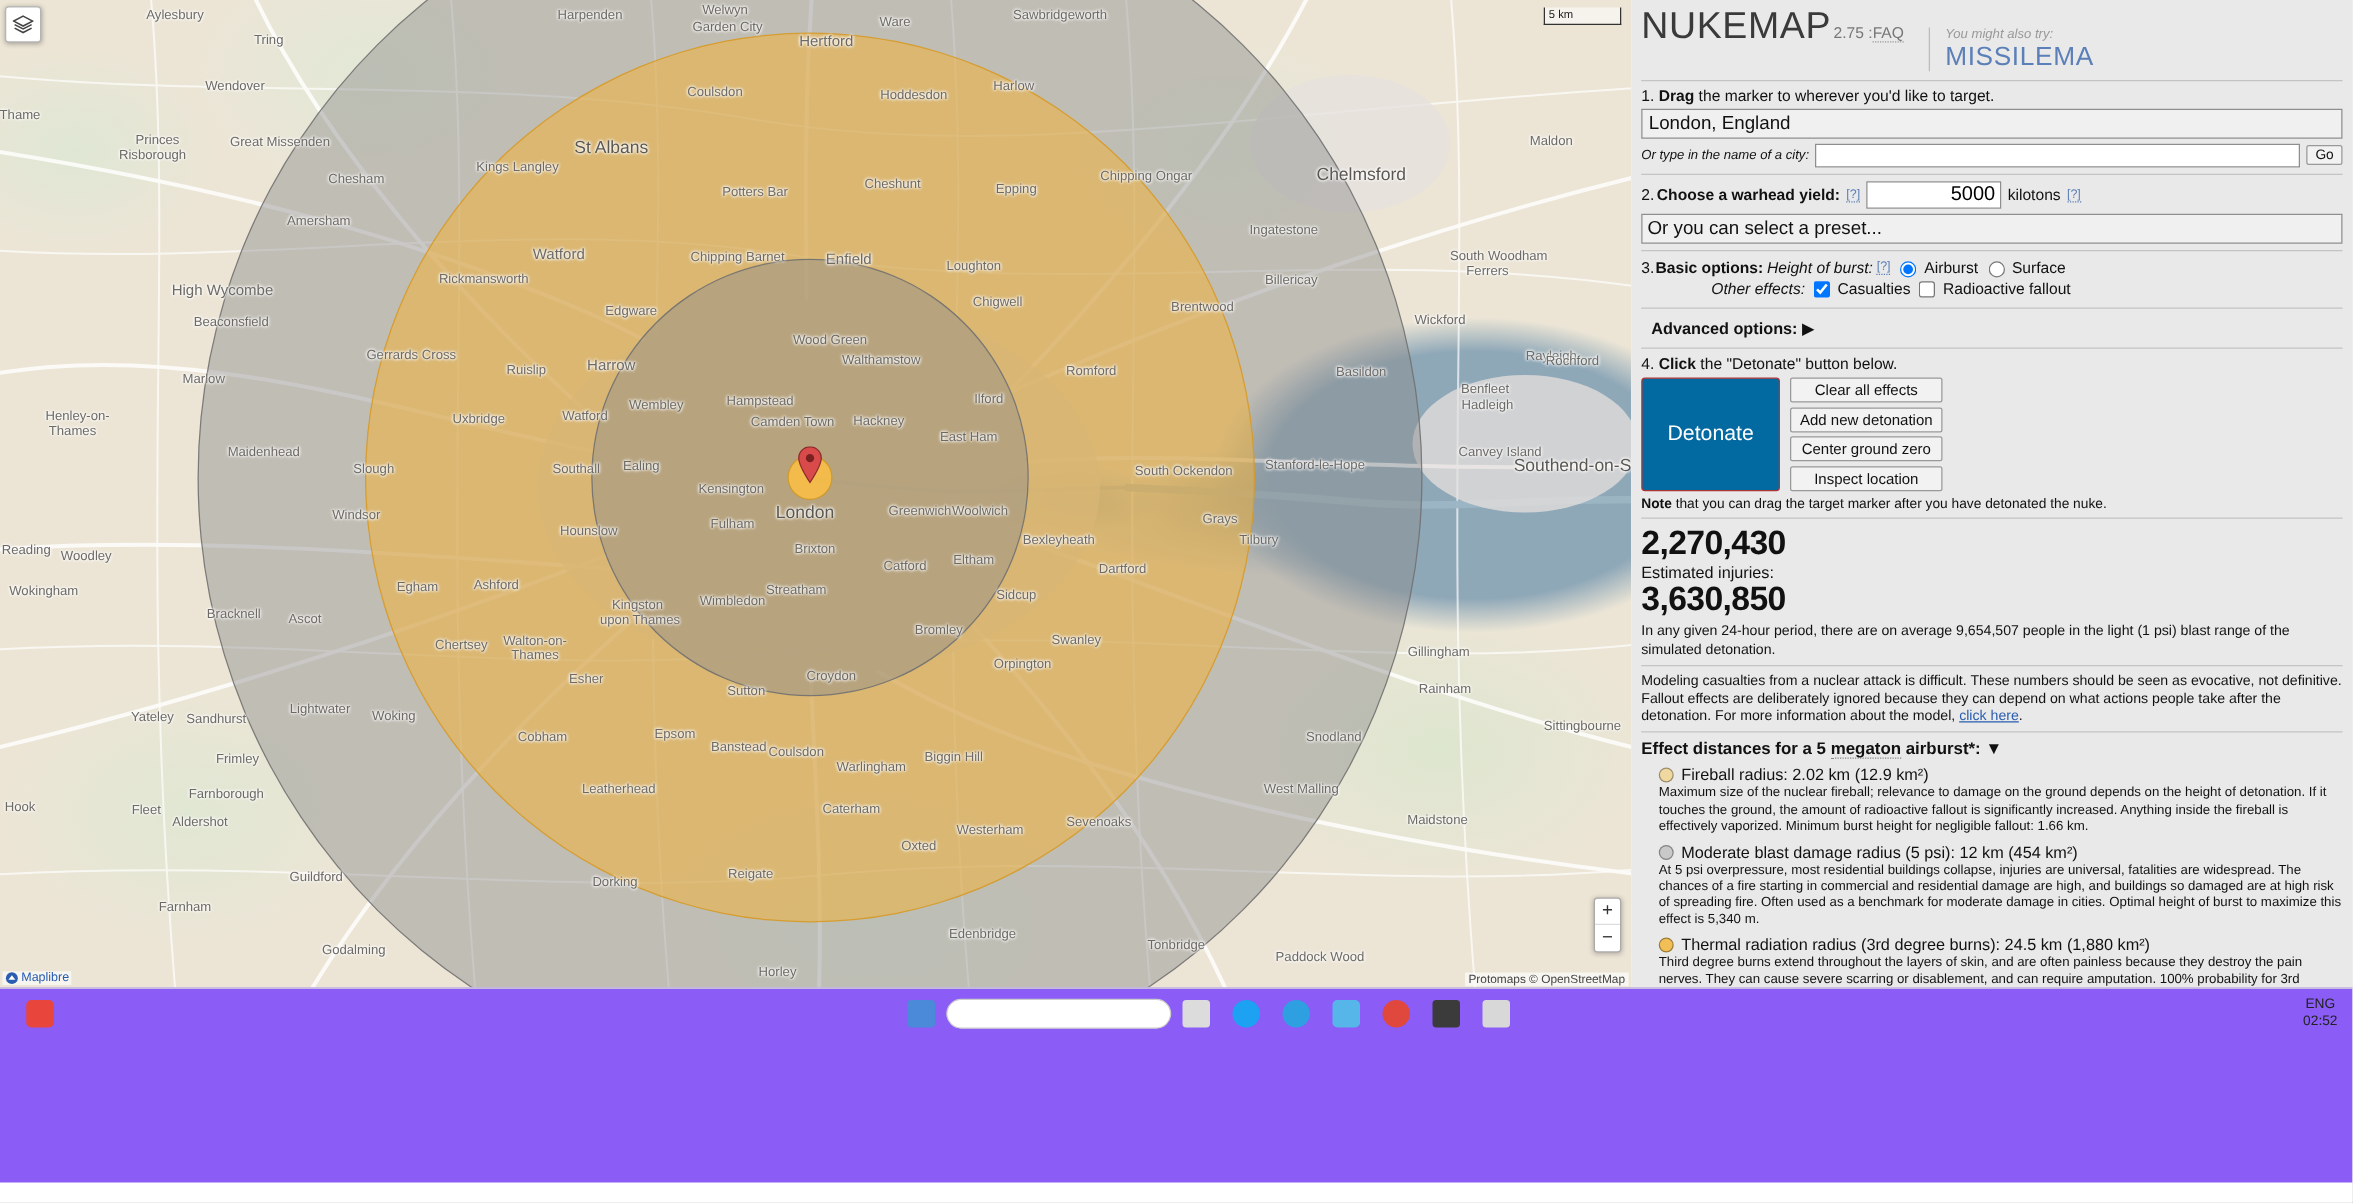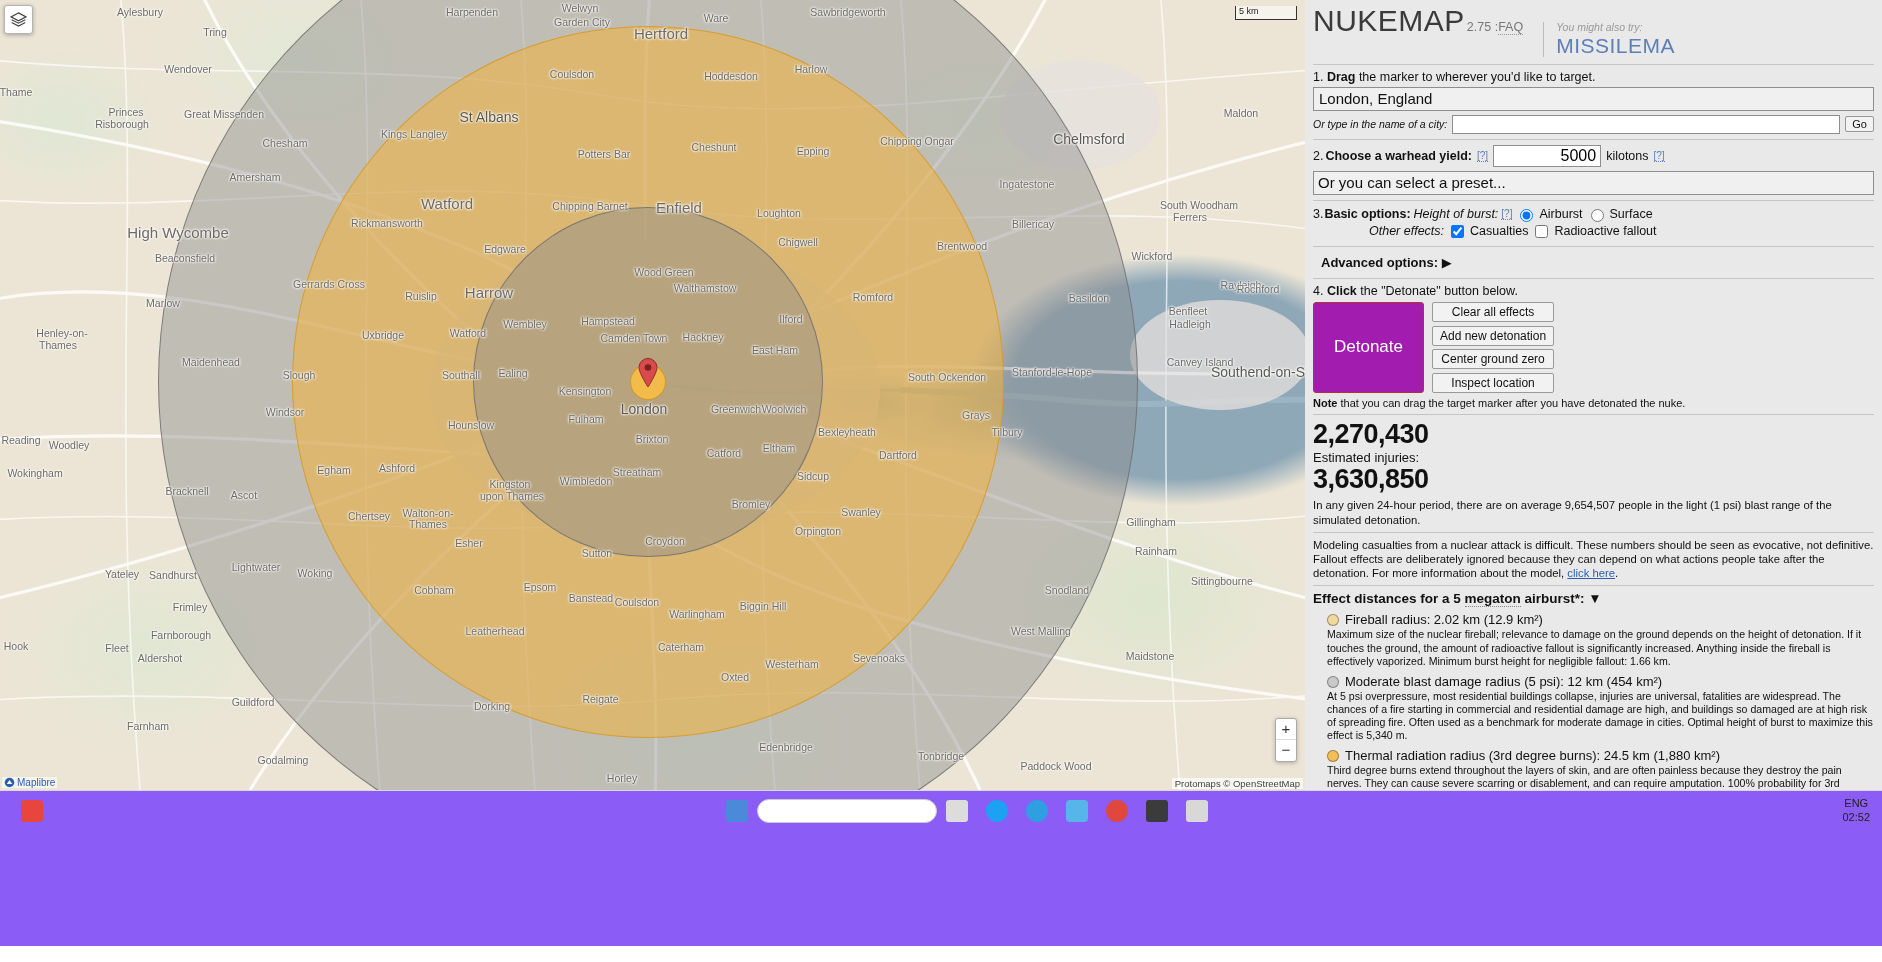--- a/index.html
+++ b/index.html
@@ -45,21 +45,21 @@
   .map-label {
     position: absolute;
     color: #6d6a66;
     font-family: "Liberation Sans", sans-serif;
     white-space: nowrap;
     transform: translate(-50%, -50%);
     text-shadow: 0 0 3px #fff, 0 0 3px #fff, 0 0 2px #fff;
     pointer-events: none;
   }
   .map-label.sz-1 { font-size: 10.5px; }
-  .map-label.sz-2 { font-size: 15px; }
+  .map-label.sz-2 { font-size: 12px; }
   .map-label.sz-3 { font-size: 14px; color: #5a5853; margin-top: 32px; }
 
   
   .ring { position: absolute; border-radius: 50%; transform: translate(-50%, -50%); }
   #ring-light   { background: rgba(140,140,140,0.45); border: 1px solid rgba(110,110,110,0.85); }
   #ring-thermal { background: rgba(240,179,60,0.55);  border: 1px solid rgba(214,154,40,0.9); }
   #ring-mod     { background: rgba(140,140,140,0.45); border: 1px solid rgba(110,110,110,0.85); }
   #ring-fire    { background: rgba(244,189,74,0.95);  border: 1px solid rgba(205,154,40,0.95); }
 
   .marker { position: absolute; transform: translate(-50%, -100%); }
@@ -149,21 +149,21 @@
   }
   .preset-sel {
     width: 100%; height: 24px; border: 1px solid #8e8e8e; background: #f0f0f0;
     font-size: 15px; padding: 0 4px; color: #111; appearance: none;
     font-family: "Liberation Sans", sans-serif;
   }
   .opts-line { font-size: 12.5px; display: flex; align-items: center; flex-wrap: wrap; gap: 3px; }
   .opts-line i { font-style: italic; }
   .adv { font-size: 13px; padding: 3px 0 3px 8px; }
   .detonate {
-    background: #a21caf; color: #fff; border: 1px solid #b03434;
+    background: #0369a1; color: #fff; border: 1px solid #b03434;
     border-radius: 3px; font-size: 17px; padding: 24px 20px;
     cursor: pointer; font-family: "Liberation Sans", sans-serif;
   }
   .btn-grid { display: flex; flex-direction: column; gap: 3px; }
   .btn-row { display: flex; gap: 4px; flex-direction: column; }
   .btn-md {
     border: 1px solid #999; background: #f2f2f2; border-radius: 2px;
     font-size: 12px; padding: 2px 7px; cursor: pointer; color: #111;
     font-family: "Liberation Sans", sans-serif;
   }
@@ -360,21 +360,21 @@
         <div class="map-label sz-1" style="left: 818px; top: 531px;">Orpington</div>
         <div class="map-label sz-1" style="left: 1156px; top: 551px;">Rainham</div>
         <div class="map-label sz-1" style="left: 256px; top: 567px;">Lightwater</div>
         <div class="map-label sz-1" style="left: 315px; top: 573px;">Woking</div>
         <div class="map-label sz-1" style="left: 434px; top: 590px;">Cobham</div>
         <div class="map-label sz-1" style="left: 540px; top: 587px;">Epsom</div>
         <div class="map-label sz-1" style="left: 591px; top: 598px;">Banstead</div>
         <div class="map-label sz-1" style="left: 637px; top: 602px;">Coulsdon</div>
         <div class="map-label sz-1" style="left: 763px; top: 606px;">Biggin Hill</div>
         <div class="map-label sz-1" style="left: 1067px; top: 590px;">Snodland</div>
-        <div class="map-label sz-1" style="left: 1222px; top: 581px; text-align: center;">Sittingbourne</div>
+        <div class="map-label sz-1" style="left: 1266px; top: 581px; text-align: center;">Sittingbourne</div>
         <div class="map-label sz-1" style="left: 122px; top: 574px;">Yateley</div>
         <div class="map-label sz-1" style="left: 173px; top: 575px;">Sandhurst</div>
         <div class="map-label sz-1" style="left: 190px; top: 607px;">Frimley</div>
         <div class="map-label sz-1" style="left: 697px; top: 614px;">Warlingham</div>
         <div class="map-label sz-1" style="left: 181px; top: 635px;">Farnborough</div>
         <div class="map-label sz-1" style="left: 495px; top: 631px;">Leatherhead</div>
         <div class="map-label sz-1" style="left: 1041px; top: 631px;">West Malling</div>
         <div class="map-label sz-1" style="left: 16px; top: 646px;">Hook</div>
         <div class="map-label sz-1" style="left: 117px; top: 648px;">Fleet</div>
         <div class="map-label sz-1" style="left: 681px; top: 647px;">Caterham</div>

